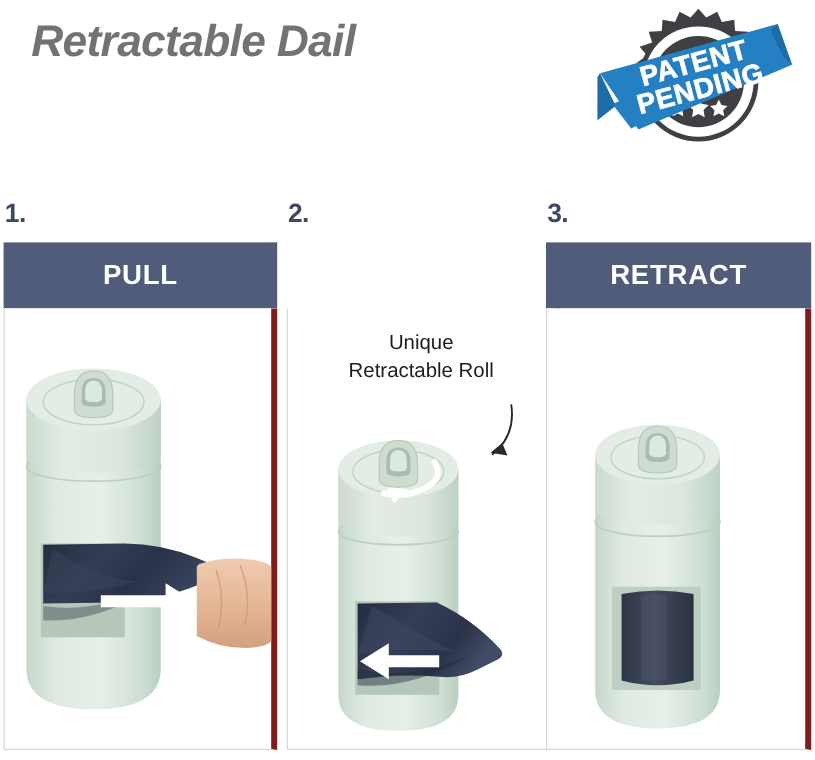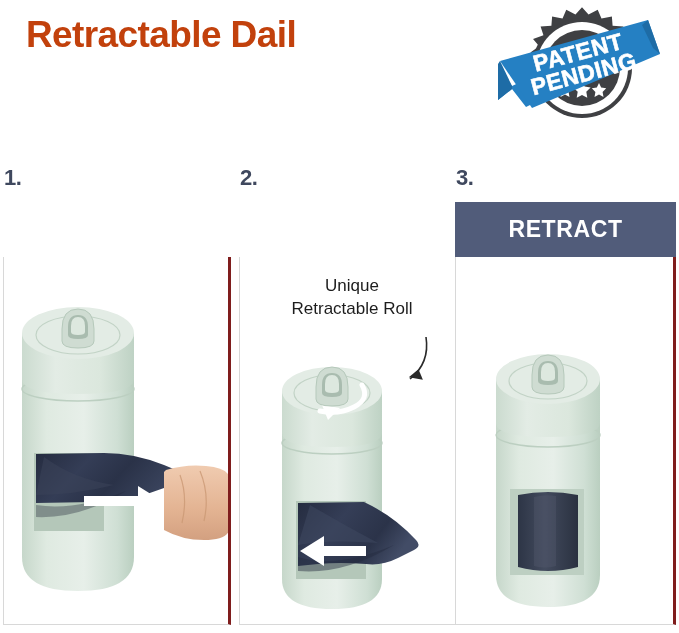--- a/index.html
+++ b/index.html
@@ -22,23 +22,24 @@
     left: 0; top: 0;
     width: 679px;
     height: 150px;
   }
   #page-title {
     position: absolute;
     left: 26px;
     top: 14px;
     font-size: 37px;
     font-weight: bold;
-    color: #c2410c;
+    color: #737373;
     letter-spacing: -0.6px;
     white-space: nowrap;
+    font-style: italic;
   }
   #page-subtitle {
     position: absolute;
     left: 28px;
     top: 58px;
     font-size: 19px;
     font-weight: 300;
     color: #3b4354;
     letter-spacing: 0.1px;
     white-space: nowrap;
@@ -100,21 +101,21 @@
     letter-spacing: 0.6px;
   }
   .step-body {
     position: absolute;
     left: 0;
     top: 92px;
     width: 100%;
     height: 368px;
     box-sizing: border-box;
     border-left: 1px solid #d8d8d8;
-    border-right: 3px solid #7f1d1d;
+    border-right: 5px solid #7f1d1d;
     border-bottom: 1px solid #d8d8d8;
     background: #ffffff;
     overflow: hidden;
   }
 
   
   .annotation {
     position: absolute;
     left: 0;
     top: 18px;
@@ -190,20 +191,23 @@
         <text x="0" y="22" text-anchor="middle" font-family="Liberation Sans, sans-serif" font-size="23" font-weight="bold" fill="#ffffff" stroke="#ffffff" stroke-width="0.6" letter-spacing="0.5" id="badge-l2">PENDING</text>
       </g>
     </svg>
   </div>
 </div>
 
 <div id="steps-row">
 
   <div class="step-panel p1">
     <div class="step-number">1.</div>
+    <div class="step-header">
+      <span class="step-header-label">PULL</span>
+    </div>
     <div class="step-body">
       <div class="product">
         <svg width="226" height="366" viewBox="0 0 226 366">
           <defs>
             <linearGradient id="bodyG1" x1="0" y1="0" x2="1" y2="0">
               <stop offset="0%" stop-color="#c6d7ca"></stop>
               <stop offset="22%" stop-color="#dfeae1"></stop>
               <stop offset="55%" stop-color="#e7efe9"></stop>
               <stop offset="85%" stop-color="#cfdfd4"></stop>
               <stop offset="100%" stop-color="#bacfc0"></stop>

